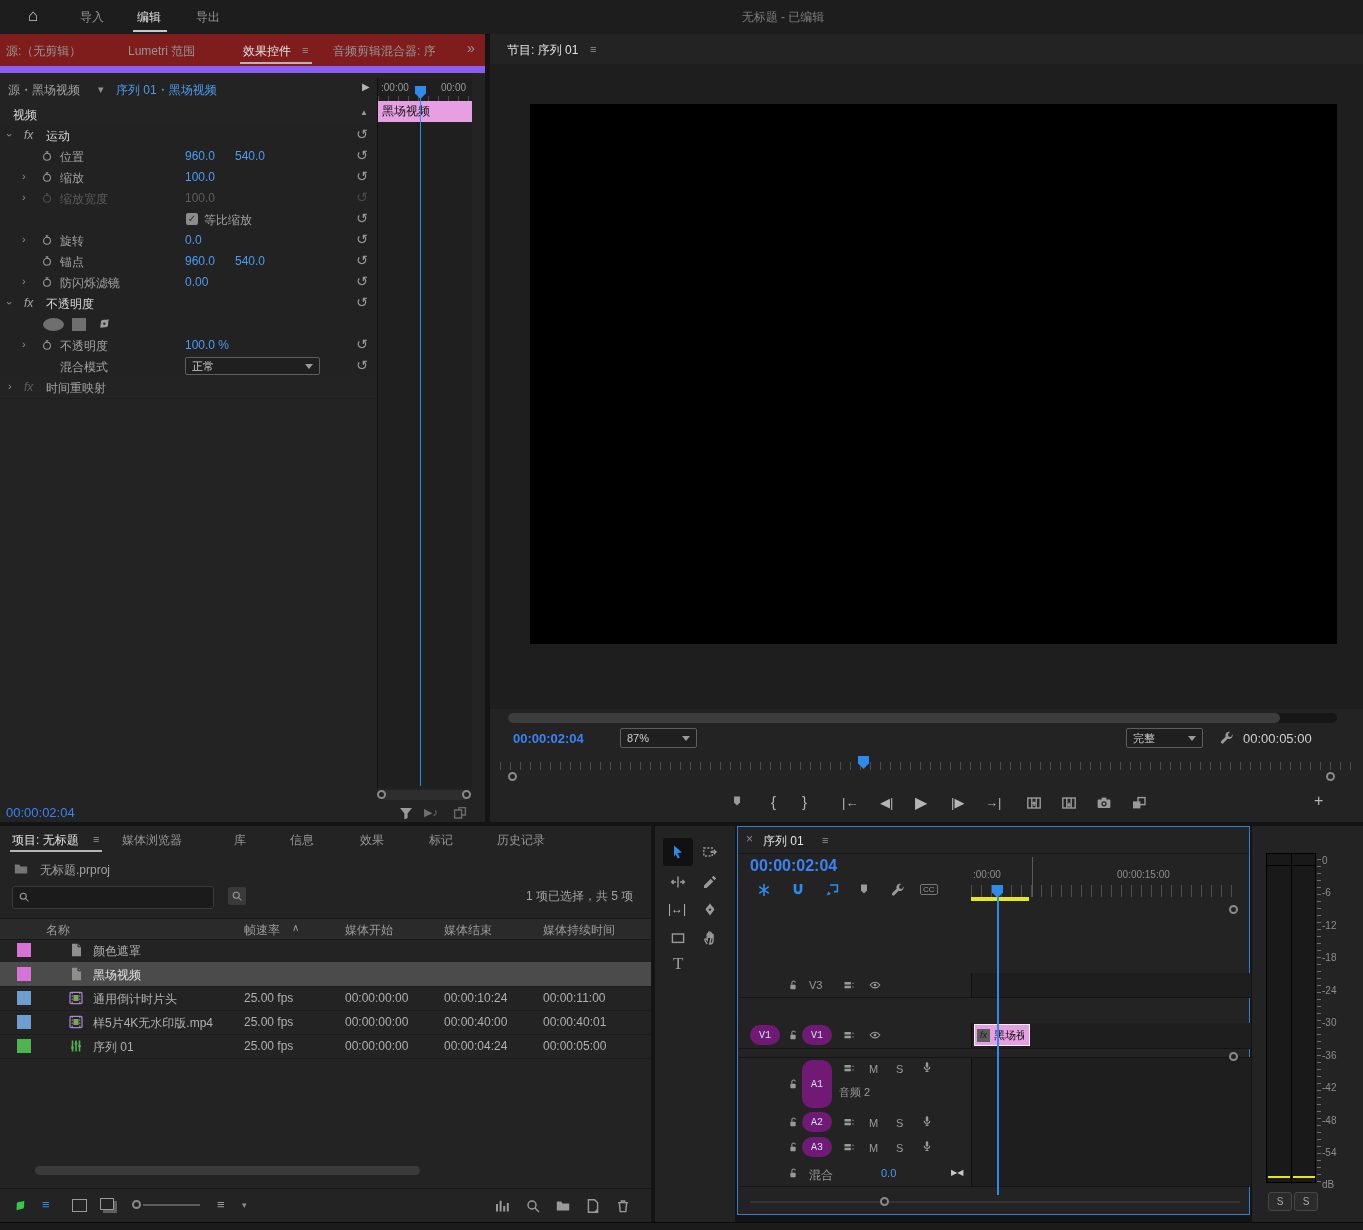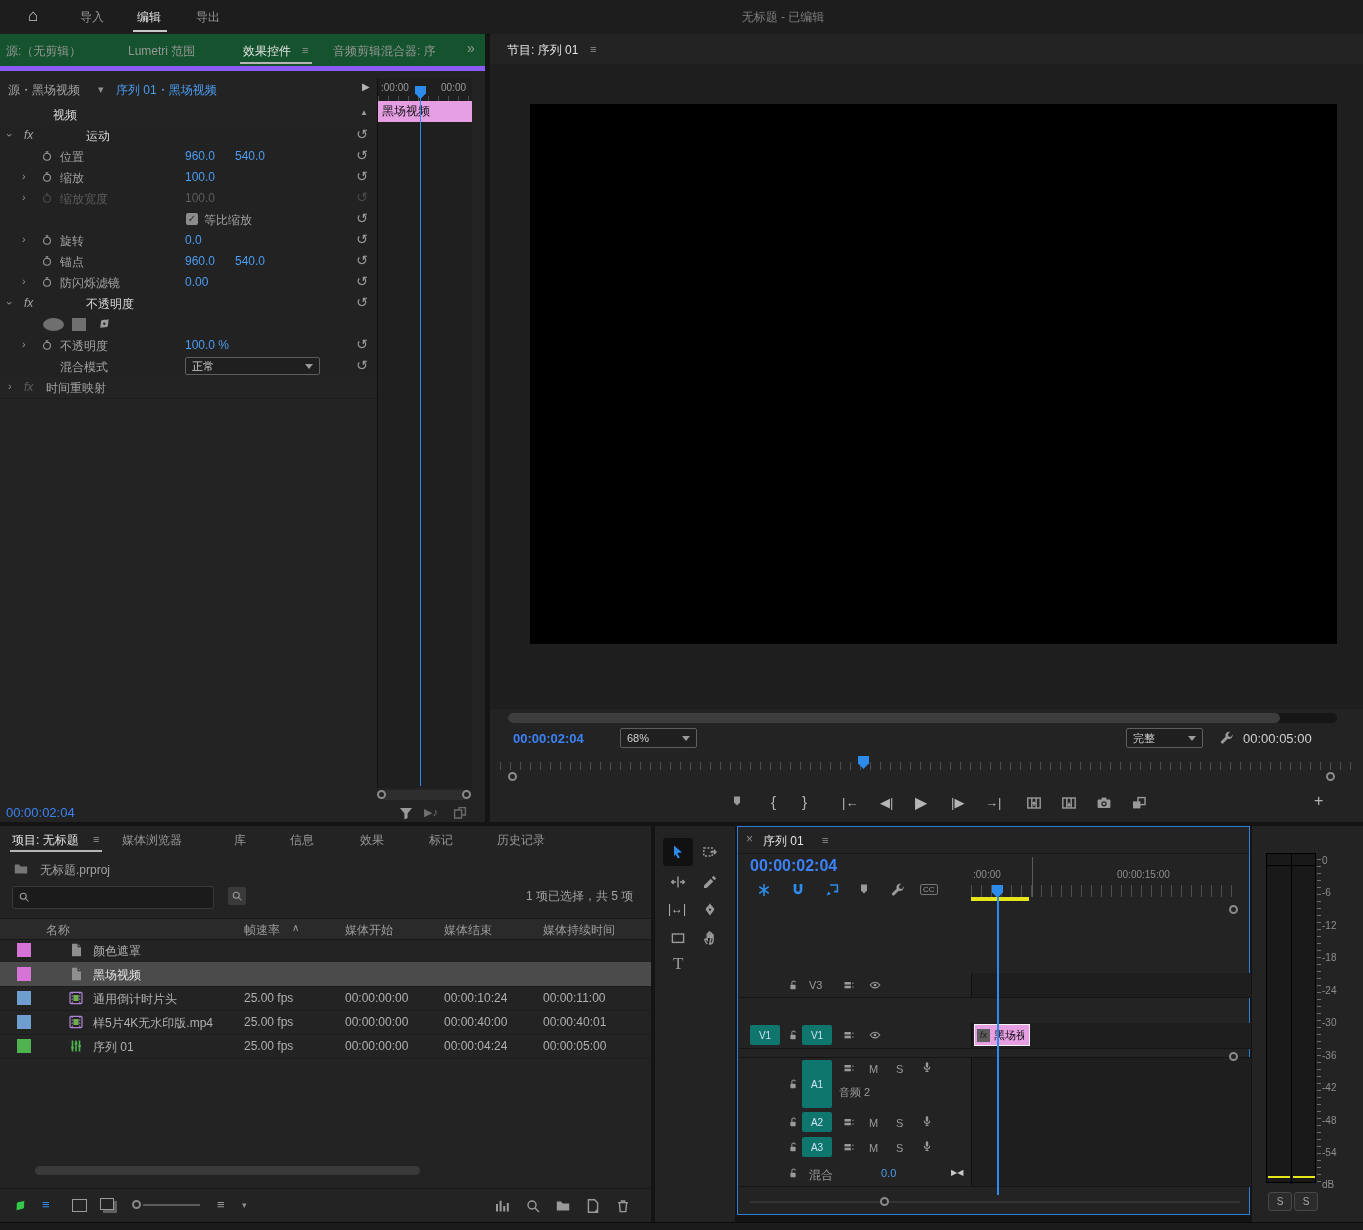--- a/index.html
+++ b/index.html
@@ -1,39 +1,39 @@
 <!DOCTYPE html>
 <html><head>
 <meta charset="utf-8">
 <style>
   html,body{margin:0;padding:0;background:#0e0e0e;font-family:"Liberation Sans","DejaVu Sans",sans-serif;}
   #root{position:relative;width:1363px;height:1230px;background:#141414;overflow:hidden;color:#c8c8c8;}
   .p{position:absolute;}
   .panel{position:absolute;background:#232323;}
   .lbl{color:#a2a2a2;font-size:12px;white-space:nowrap;}
-  .wt{color:#d8d8d8;margin-left:40px;}
+  .wt{color:#d8d8d8;}
   .dim{color:#5d5d5d;}
   .val{color:#4c9cf1;font-size:12px;white-space:nowrap;}
   .tcblue{color:#3b82f6;}
   .reset{color:#9a9a9a;font-size:14px;line-height:14px;cursor:pointer;}
   .reset.dim{color:#4a4a4a;}
   .i{stroke:#9a9a9a;fill:none;stroke-width:1.4;}
   svg.ic{width:16px;height:16px;overflow:visible;}
   svg.ic12{width:12px;height:12px;overflow:visible;}
   .rot90{display:inline-block;transform:rotate(90deg);}
   .tab{font-size:12px;color:#969696;white-space:nowrap;}
   .tab.active{color:#e3e3e3;}
   .underline{position:absolute;height:2px;background:#c8c8c8;}
   .ecrow{position:absolute;left:0;width:377px;height:21px;border-bottom:1px solid #1d1d1d;background:#222222;}
   .chev{color:#8f8f8f;font-size:11px;}
   .caret-down{display:inline-block;width:0;height:0;border-left:4px solid transparent;border-right:4px solid transparent;border-top:5px solid #9a9a9a;}
   .transport{color:#b5b5b5;font-size:13px;white-space:nowrap;}
   .trackrow{position:absolute;left:1px;width:511px;border-bottom:1px solid #151515;background:#232323;}
   .trackname{color:#9a9a9a;font-size:11px;}
-  .bluebox{position:absolute;background:#0f766e;border-radius:2px;color:#cfe3f5;font-size:10px;display:flex;align-items:center;justify-content:center;}
+  .bluebox{position:absolute;background:#701a75;border-radius:10px;color:#cfe3f5;font-size:10px;display:flex;align-items:center;justify-content:center;font-family:Liberation Mono, monospace;}
   .mlabel{position:absolute;left:70px;font-size:10px;color:#8e8e8e;}
   .swatch{position:absolute;width:14px;height:14px;}
   .cell{position:absolute;font-size:12px;color:#b0b0b0;white-space:nowrap;}
   .hdrcell{position:absolute;font-size:12px;color:#9c9c9c;white-space:nowrap;}
   .sbtn{position:absolute;width:22px;height:17px;background:#2b2b2b;border:1px solid #474747;border-radius:3px;color:#a8a8a8;font-size:10px;display:flex;align-items:center;justify-content:center;}
   .circleh{position:absolute;width:9px;height:9px;border-radius:50%;border:2px solid #8a8a8a;background:#232323;box-sizing:border-box;}
   .ticksH{background:repeating-linear-gradient(to right,#4d4d4d 0,#4d4d4d 1px,transparent 1px,transparent 10px);}
   .ticksV{background:repeating-linear-gradient(to bottom,#6f6f6f 0,#6f6f6f 1px,transparent 1px,transparent 7px);}
   .phmark{position:absolute;width:11px;height:13px;background:#2d8ceb;clip-path:polygon(0 0,100% 0,100% 55%,50% 100%,0 55%);}
   .dd{position:absolute;border:1px solid #5e5e5e;border-radius:2px;background:#1f1f1f;color:#cfcfcf;font-size:11px;display:flex;align-items:center;padding:0 6px;justify-content:space-between;box-sizing:border-box;}
@@ -173,21 +173,21 @@
     <span class="p" style="left:28px;top:6px;font-size:17px;color:#c9c9c9">⌂</span>
     <span class="p tab" style="left:80px;top:9px">导入</span>
     <span class="p tab active" style="left:137px;top:9px">编辑</span>
     <div class="underline" style="left:133px;top:30px;width:34px"></div>
     <span class="p tab" style="left:196px;top:9px">导出</span>
     <span class="p" style="left:681px;top:9px;font-size:12px;color:#7e7e7e;transform:translateX(-50%);left:783px">无标题 - 已编辑</span>
   </div>
 
   <div class="panel" style="left:0;top:34px;width:485px;height:788px">
 
-    <div class="p" style="left:0;top:0;width:485px;height:32px;background:#14532d;border-bottom:5px solid #8b5cf6">
+    <div class="p" style="left:0;top:0;width:485px;height:32px;background:#7f1d1d;border-bottom:7px solid #8b5cf6">
       <span class="p tab" style="left:6px;top:9px">源:（无剪辑）</span>
       <span class="p tab" style="left:128px;top:9px">Lumetri 范围</span>
       <span class="p tab active" style="left:243px;top:9px">效果控件</span>
       <span class="p tab" style="left:302px;top:10px;font-size:11px">≡</span>
       <div class="underline" style="left:240px;top:28px;width:72px;background:#b5b5b5"></div>
       <span class="p tab" style="left:333px;top:9px">音频剪辑混合器: 序</span>
       <span class="p" style="left:467px;top:6px;font-size:14px;color:#9a9a9a">»</span>
     </div>
 
     <div class="p" style="left:0;top:44px;width:377px;height:24px">
@@ -331,21 +331,21 @@
       <span class="p tab" style="left:100px;top:9px;font-size:11px">≡</span>
     </div>
     <div class="p" style="left:0;top:30px;width:873px;height:645px;background:#1e1e1e">
       <div class="p" style="left:40px;top:40px;width:807px;height:540px;background:#000"></div>
     </div>
     <div class="p" style="left:18px;top:679px;width:829px;height:10px;background:#161616;border-radius:5px">
       <div class="p" style="left:0;top:0;width:772px;height:10px;background:#3d3d3d;border-radius:5px"></div>
     </div>
     <span class="p tcblue" style="left:23px;top:697px;font-size:13px;font-weight:bold">00:00:02:04</span>
     <div class="dd" style="left:130px;top:694px;width:77px;height:20px">
-      <span>68%</span>
+      <span>87%</span>
       <span class="caret-down"></span>
     </div>
     <div class="dd" style="left:636px;top:694px;width:77px;height:20px">
       <span>完整</span>
       <span class="caret-down"></span>
     </div>
     <svg class="ic p" style="left:729px;top:696px">
         <use href="#i-wrench"></use>
       </svg>
     <span class="p" style="left:753px;top:697px;font-size:13px;color:#d0d0d0">00:00:05:00</span>

